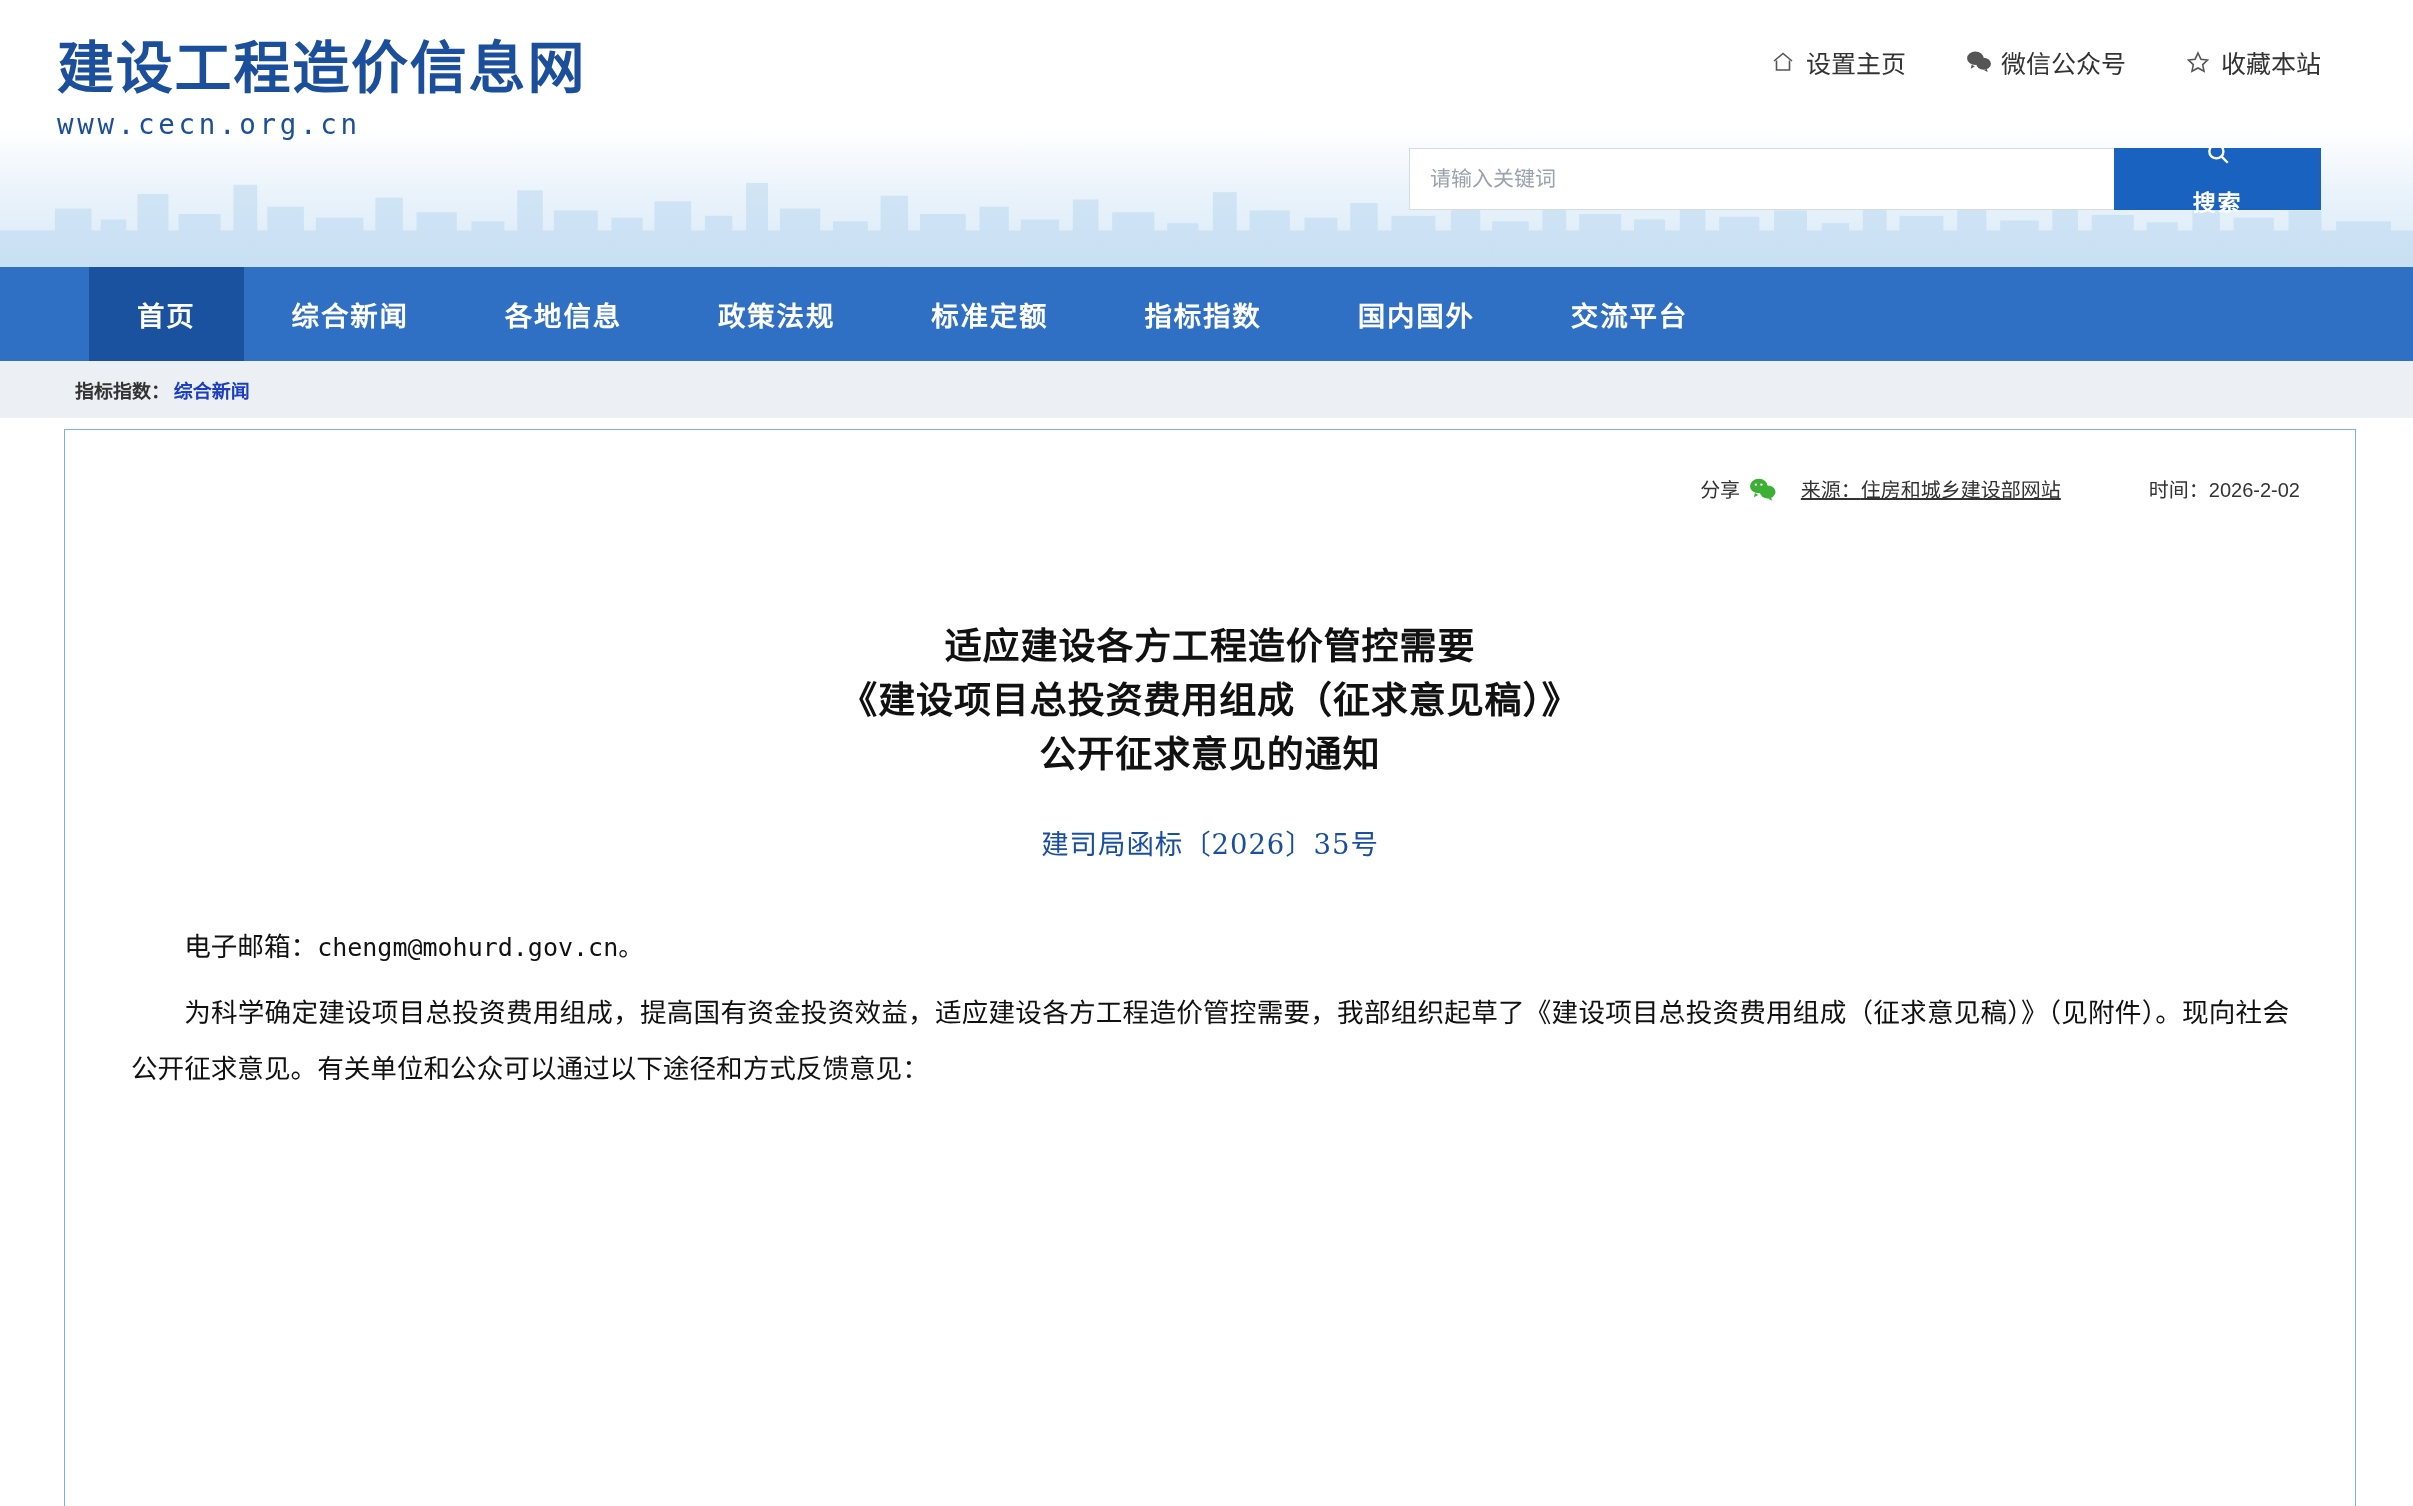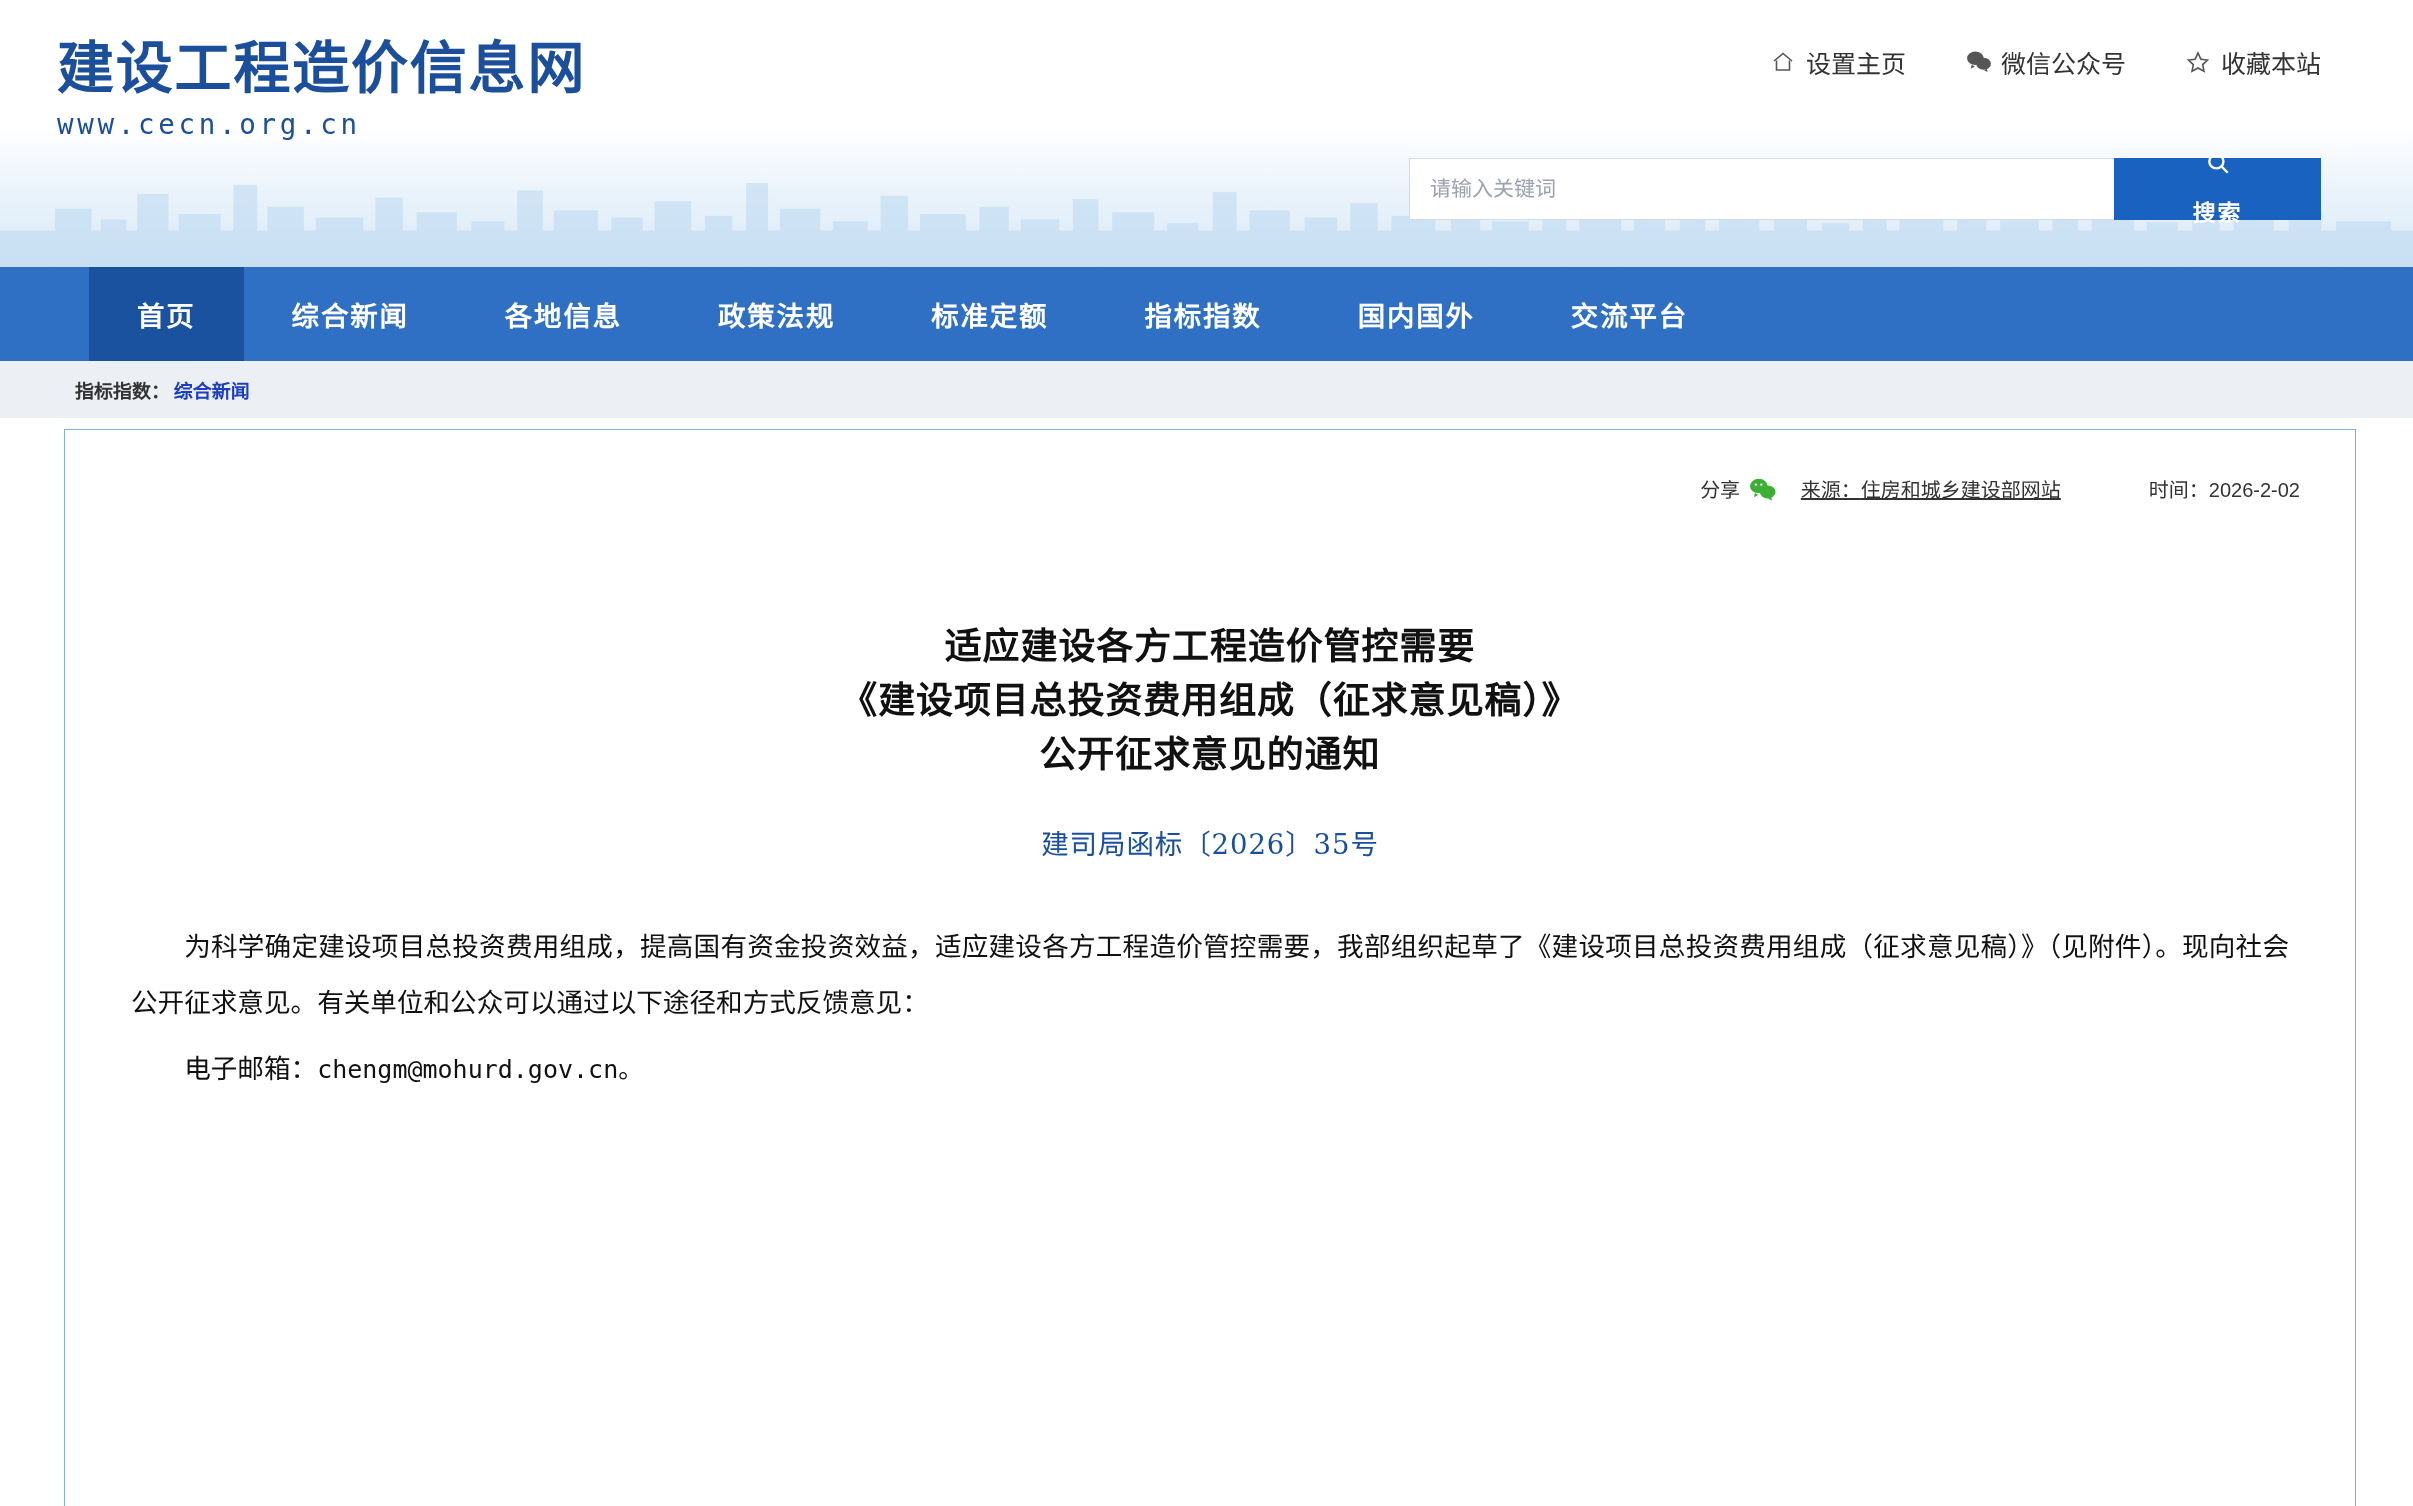--- a/index.html
+++ b/index.html
@@ -66,21 +66,21 @@
     font-size: 25px;
     color: #333333;
     cursor: pointer;
     white-space: nowrap;
   }
   .top-link .ico { width: 24px; height: 24px; display: inline-block; }
   .top-link .ico svg { display: block; }
 
   .searchbar {
     position: absolute;
-    right: 92px; top: 158px;
+    right: 92px; top: 148px;
     display: flex;
     align-items: flex-end;
     height: 62px;
     z-index: 3;
     box-shadow: 0 0 0 0.9px #d6dbe2 inset;
   }
   .search-input {
     width: 705px;
     height: 62px;
     border: 0.9px solid #d6dbe2;
@@ -369,20 +369,20 @@
 
   <div class="doc-title">
     <div>适应建设各方工程造价管控需要</div>
     <div>《建设项目总投资费用组成（征求意见稿）》</div>
     <div>公开征求意见的通知</div>
   </div>
 
   <div class="doc-number">建司局函标〔2026〕35号</div>
 
   <div class="doc-body">
-    <p>为科学确定建设项目总投资费用组成，提高国有资金投资效益，适应建设各方工程造价管控需要，我部组织起草了《建设项目总投资费用组成（征求意见稿）》（见附件）。现向社会公开征求意见。有关单位和公众可以通过以下途径和方式反馈意见：</p>
     <p>
       <span>电子邮箱：</span><span class="mono">chengm@mohurd.gov.cn。</span>
     </p>
+    <p>为科学确定建设项目总投资费用组成，提高国有资金投资效益，适应建设各方工程造价管控需要，我部组织起草了《建设项目总投资费用组成（征求意见稿）》（见附件）。现向社会公开征求意见。有关单位和公众可以通过以下途径和方式反馈意见：</p>
   </div>
 
 </div>
 
 
 </body></html>

